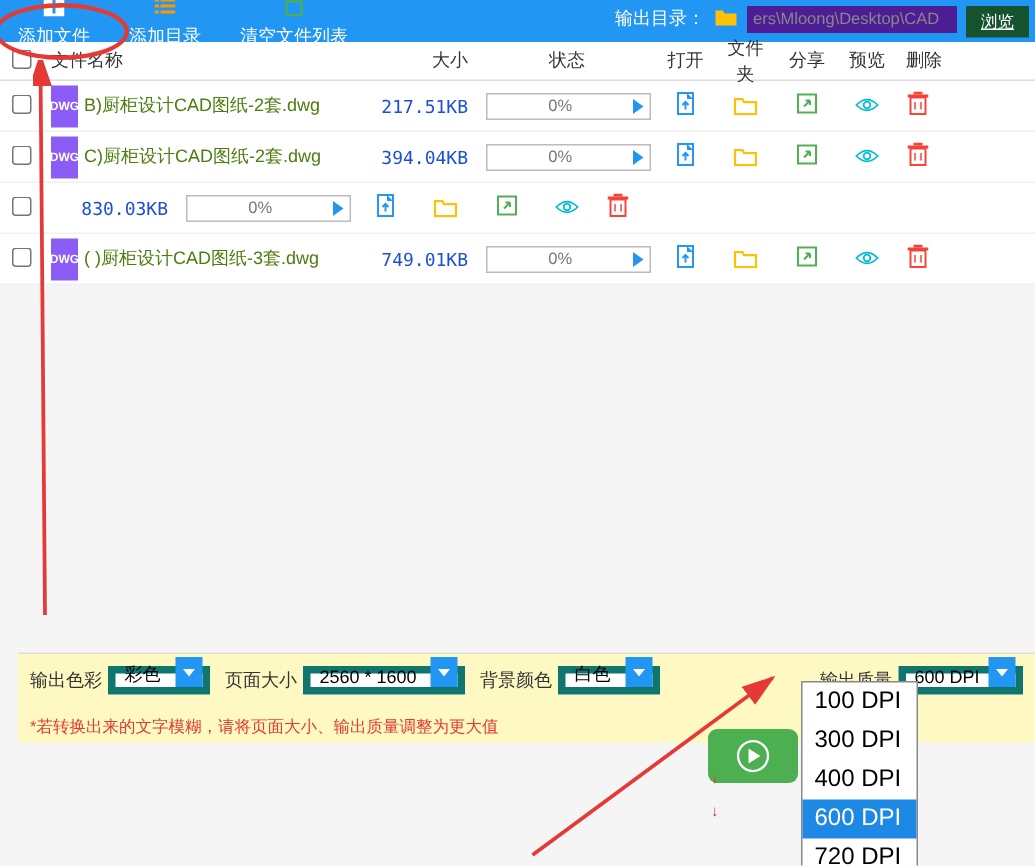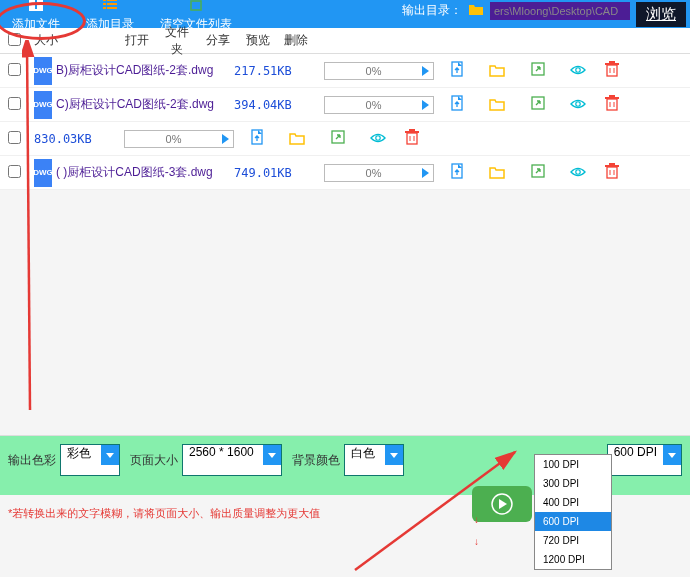--- a/index.html
+++ b/index.html
@@ -3,57 +3,57 @@
   <meta charset="utf-8">
   <style>
     * { margin: 0; padding: 0; box-sizing: border-box; }
     body { font-family: "Microsoft YaHei", Arial, sans-serif; font-size: 12px; background: #f5f5f5; width: 690px; height: 577px; position: relative; overflow: hidden; }
     .toolbar { background: #2196F3; height: 28px; display: flex; align-items: center; padding: 0 4px; color: white; }
     .tb-btn { display: flex; align-items: center; gap: 4px; padding: 2px 8px; cursor: pointer; font-size: 12px; flex-direction: column; }
     .tb-btn .icon { width: 16px; height: 16px; display: flex; align-items: center; justify-content: center; }
     .tb-sep { width: 10px; }
     .output-section { margin-left: auto; display: flex; align-items: flex-start; gap: 6px; }
     .output-path { background: #4c1d95; color: #888; font-size: 11px; padding: 2px 4px; width: 140px; height: 18px; display: flex; align-items: center; overflow: hidden; white-space: nowrap; }
-    .browse-btn { background: #0f172a; color: white; padding: 3px 10px; font-size: 15px; border: none; cursor: pointer; text-decoration: underline; }
+    .browse-btn { background: #14532d; color: white; padding: 3px 10px; font-size: 11px; border: none; cursor: pointer; text-decoration: underline; }
     .red-circle { position: absolute; top: 2px; left: -4px; width: 90px; height: 38px; border: 3px solid #e53935; border-radius: 50%; pointer-events: none; z-index: 10; }
     .arrow-line-1 { position: absolute; top: 40px; left: 22px; pointer-events: none; z-index: 9; }
     
     .table-area { background: #fff; }
     .thead { display: flex; align-items: center; height: 26px; border-bottom: 1px solid #ddd; background: #fff; }
     .th, .td { padding: 0 6px; font-size: 12px; color: #333; }
     .col-chk { width: 28px; text-align: center; }
     .col-name { width: 200px; }
-    .col-size { width: 90px; text-align: left; }
+    .col-size { width: 90px; text-align: right; }
     .col-status { width: 120px; text-align: center; }
     .col-open { width: 38px; text-align: center; }
     .col-folder { width: 42px; text-align: center; }
     .col-share { width: 40px; text-align: center; }
     .col-preview { width: 40px; text-align: center; }
     .col-delete { width: 40px; text-align: left; }
     
     .trow { display: flex; align-items: center; height: 34px; border-bottom: 1px solid #f0f0f0; }
-    .file-icon { display: inline-flex; width: 18px; height: 28px; background: #3b82f6; color: white; font-size: 8px; align-items: center; justify-content: center; margin-right: 4px; vertical-align: middle; font-weight: bold; }
-    .file-name { color: #4c1d95; font-size: 12px; }
+    .file-icon { display: inline-flex; width: 18px; height: 28px; background: #8b5cf6; color: white; font-size: 8px; align-items: center; justify-content: center; margin-right: 4px; vertical-align: middle; font-weight: bold; }
+    .file-name { color: #4d7c0f; font-size: 12px; }
     .size-text { font-family: monospace; color: #1d4ed8; }
     .progress-box { display: inline-flex; width: 110px; height: 18px; border: 1px solid #bbb; align-items: center; position: relative; }
     .progress-text { flex: 1; text-align: center; color: #777; font-size: 11px; }
     .play-tri { width: 0; height: 0; border-left: 7px solid #2196F3; border-top: 5px solid transparent; border-bottom: 5px solid transparent; margin-right: 4px; }
     .action-icon { cursor: pointer; display: inline-flex; width: 16px; height: 16px; align-items: center; justify-content: center; }
     
-    .bottom-panel { position: absolute; bottom: 82px; left: 0; right: 0; background: #86efac; border-top: 1px solid #ddd; padding: 8px; display: flex; align-items: center; gap: 10px; flex-wrap: wrap; height: 60px; }
+    .bottom-panel { position: absolute; bottom: 82px; left: 12px; right: 0; background: #fef9c3; border-top: 1px solid #ddd; padding: 8px; display: flex; align-items: center; gap: 10px; flex-wrap: wrap; height: 60px; }
     .field-group { display: flex; align-items: center; gap: 4px; }
     .field-label { font-size: 12px; color: #333; }
-    .combo { display: flex; align-items: flex-start; border: 1px solid #0f766e; height: 32px; background: white; }
+    .combo { display: flex; align-items: flex-end; border: 5px solid #0f766e; height: 19px; background: white; }
     .combo-text { padding: 0 6px; font-size: 12px; min-width: 40px; }
     .combo-arrow { width: 18px; height: 20px; background: #2196F3; display: flex; align-items: center; justify-content: center; cursor: pointer; }
     .combo-arrow::after { content: ""; border-top: 5px solid white; border-left: 4px solid transparent; border-right: 4px solid transparent; }
-    .hint-row-real { width: 100%; margin-top: 20px; font-size: 11px; color: #e53935; }
+    .hint-row-real { width: 100%; margin-top: 4px; font-size: 11px; color: #e53935; }
     
     .dpi-dropdown { position: absolute; right: 78px; top: 454px; width: 78px; background: white; border: 1px solid #888; z-index: 20; }
-    .dpi-item { padding: 4px 8px; font-size: 10px; cursor: pointer; }
+    .dpi-item { padding: 4px 8px; font-size: 16px; cursor: pointer; }
     .dpi-item.selected { background: #1e88e5; color: white; }
     
     .convert-btn { position: absolute; bottom: 55px; right: 158px; width: 60px; height: 36px; background: #4CAF50; border-radius: 6px; display: flex; align-items: center; justify-content: center; cursor: pointer; }
     
     .arrow-line-2 { position: absolute; pointer-events: none; z-index: 19; }
     
     .small-marks { position: absolute; bottom: 30px; left: 474px; color: #e53935; font-size: 10px; }
     input[type="checkbox"] { cursor: pointer; }
   </style>
 </head>
@@ -112,21 +112,23 @@
       <marker id="ah1" markerWidth="10" markerHeight="10" refX="5" refY="3" orient="auto">
         <path d="M0,0 L0,6 L9,3 z" fill="#e53935"></path>
       </marker>
     </defs>
   <line x1="8" y1="370" x2="5" y2="5" stroke="#e53935" stroke-width="2.5" marker-end="url(#ah1)"></line>
 </svg>
 
 <div class="table-area">
   <div class="thead">
     <div class="th col-chk"><input type="checkbox" style=""></div>
+    <div class="th col-name">文件名称</div>
     <div class="th col-size">大小</div>
+    <div class="th col-status">状态</div>
     <div class="th col-open">打开</div>
     <div class="th col-folder">文件夹</div>
     <div class="th col-share">分享</div>
     <div class="th col-preview">预览</div>
     <div class="th col-delete">删除</div>
   </div>
   <div id="tbody">
       <div class="trow">
     <div class="td col-chk"><input type="checkbox" style=""></div>
     <div class="td col-name"><span class="file-icon">DWG</span><span class="file-name">B)厨柜设计CAD图纸-2套.dwg</span></div>

